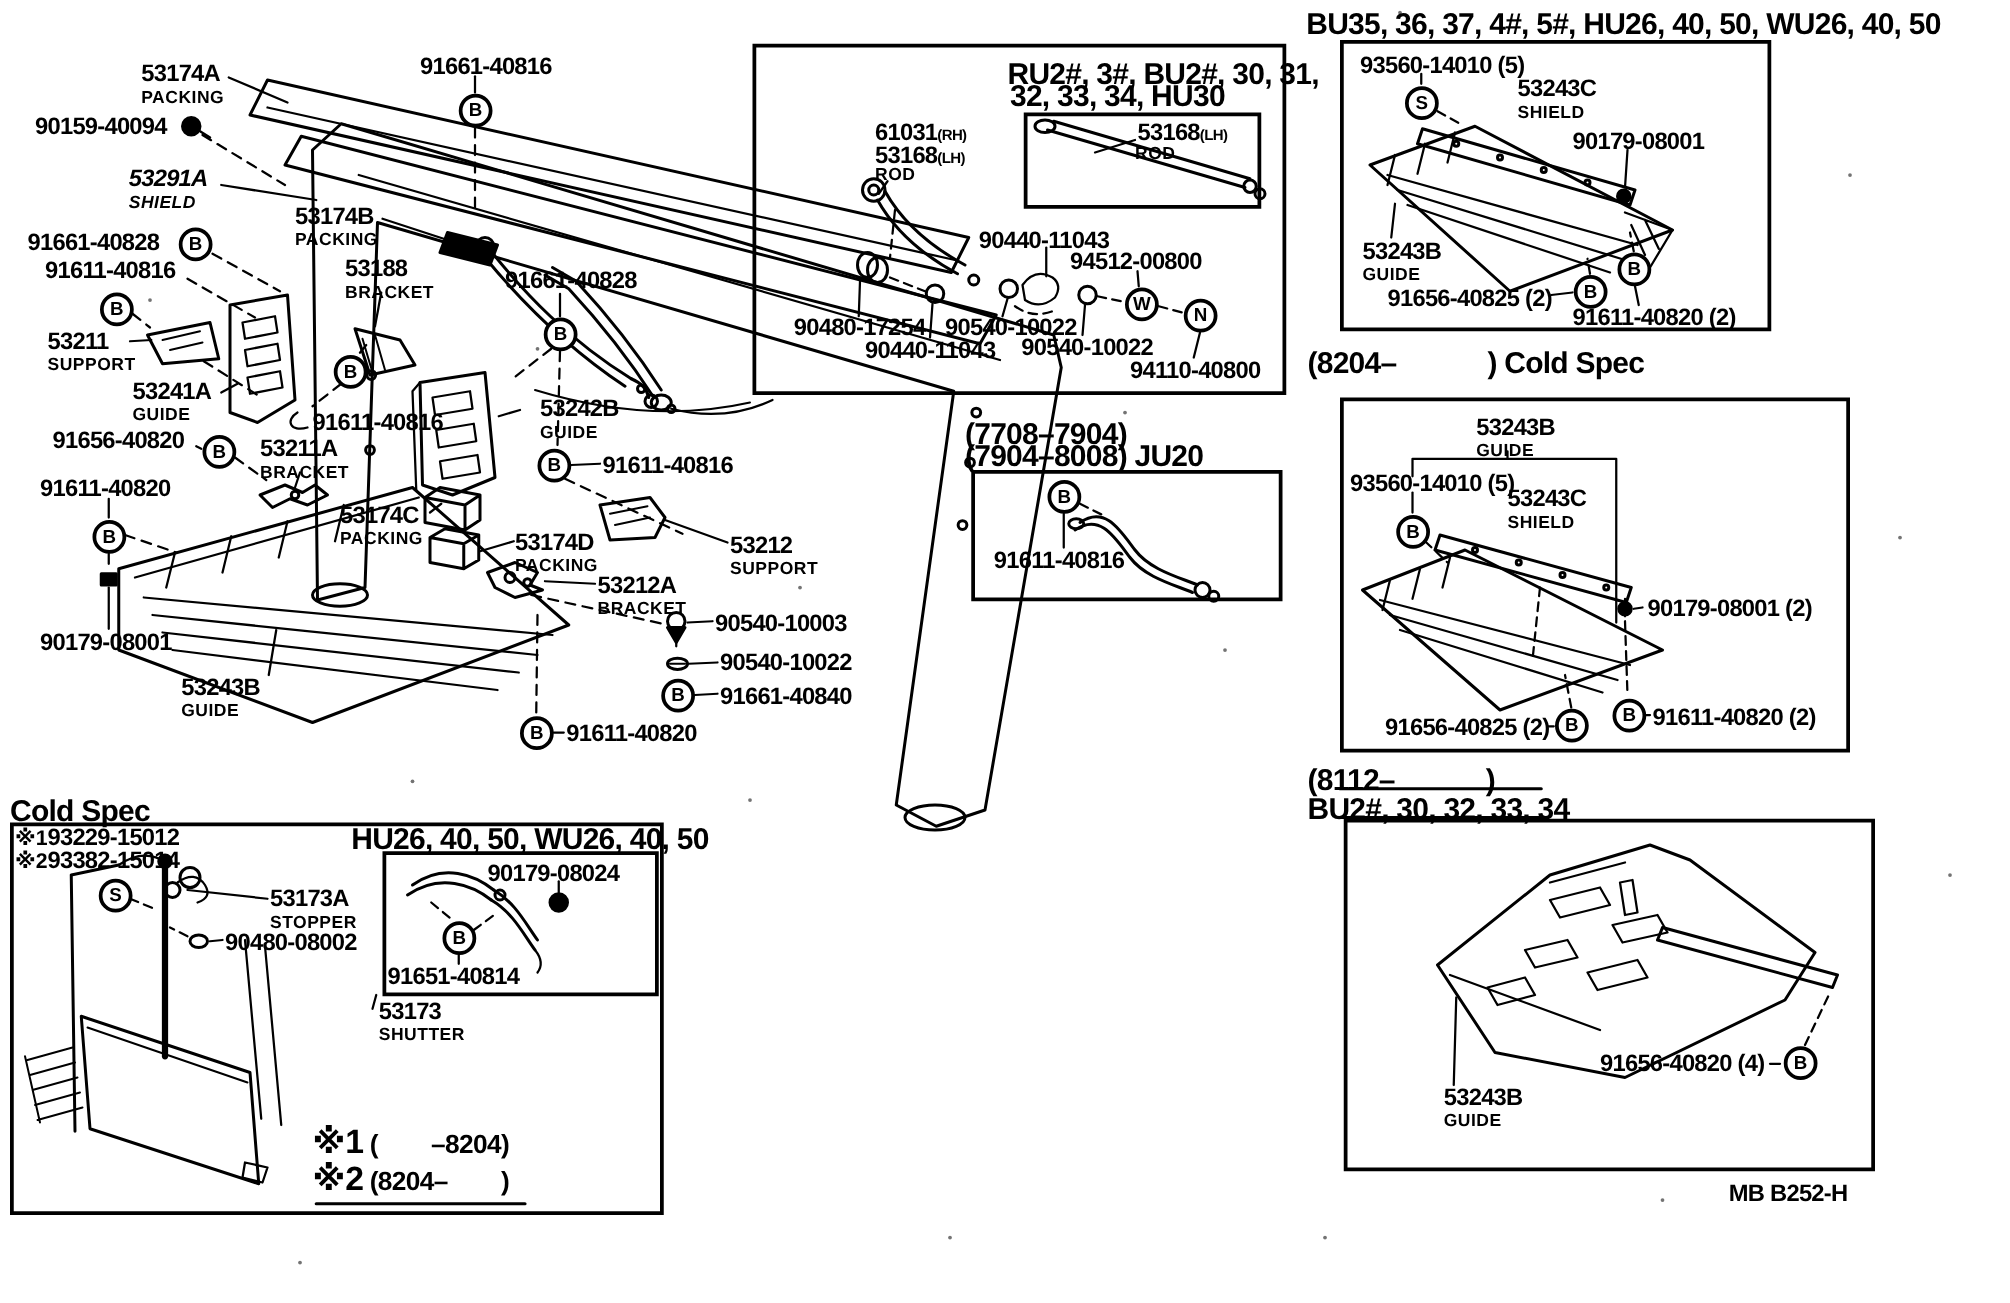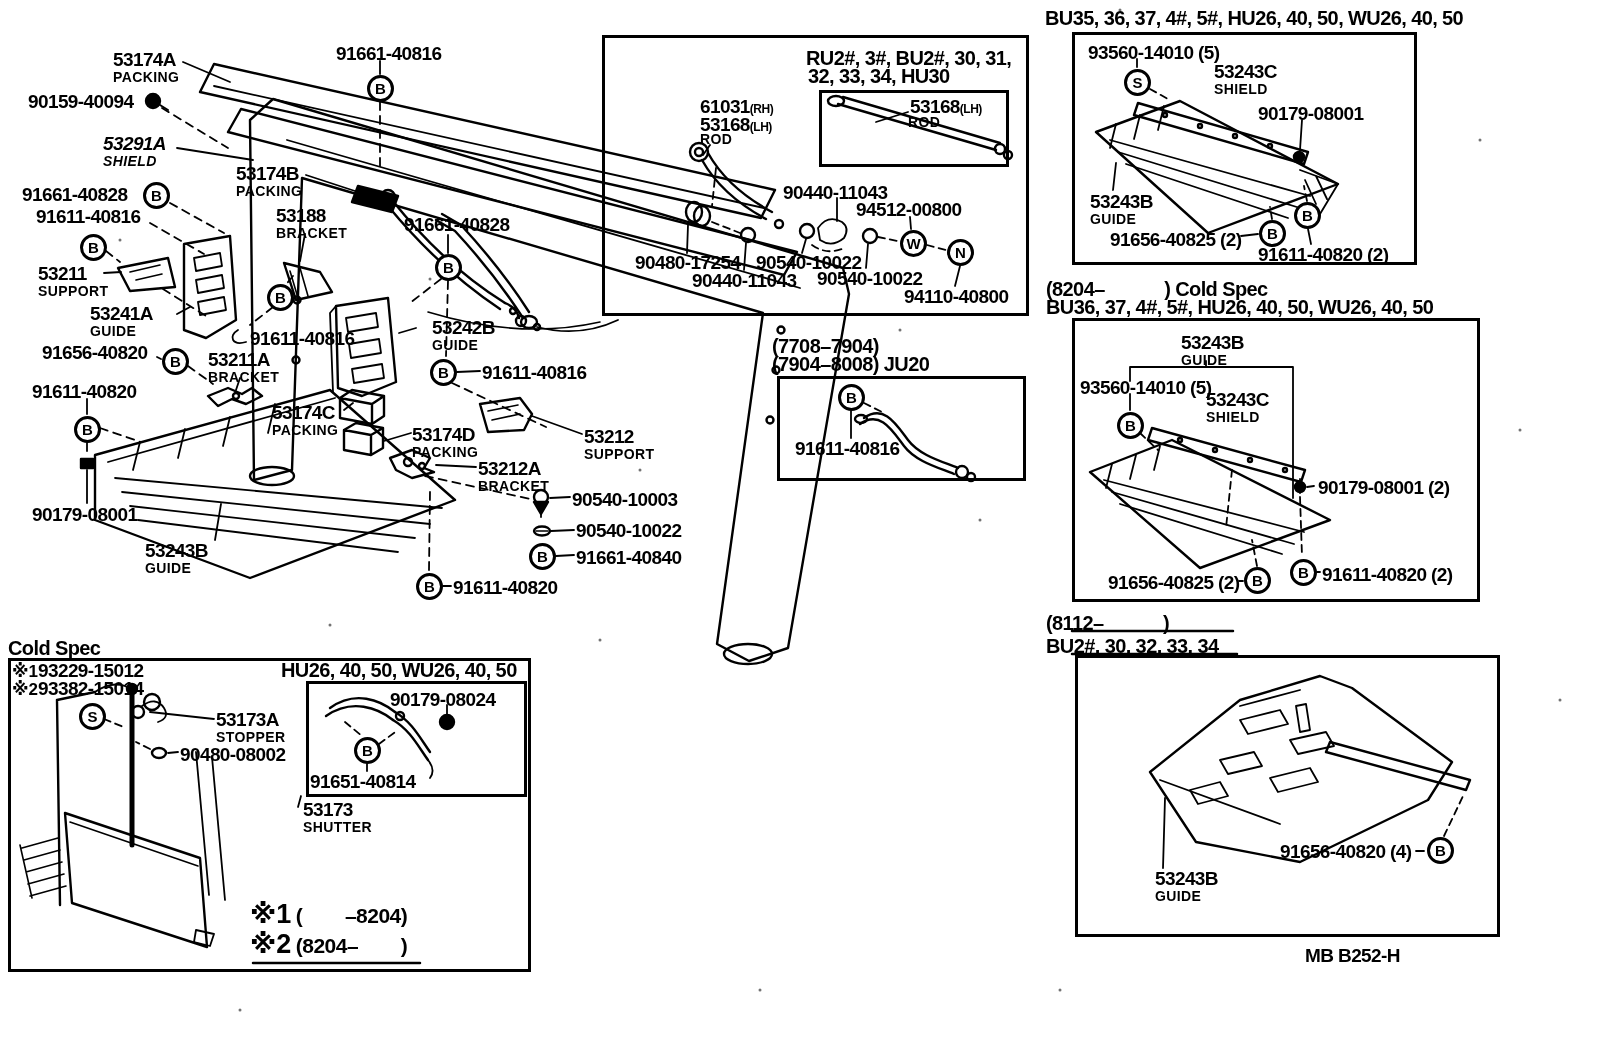--- a/index.html
+++ b/index.html
@@ -3,21 +3,21 @@
 <meta charset="utf-8">
 <style>
   html,body{margin:0;padding:0;background:#e8e8e8;}
   #stage{position:relative;width:1608px;height:1042px;background:#ffffff;overflow:hidden;
          font-family:"Liberation Sans","DejaVu Sans",sans-serif;color:#000;}
   svg.underlay{position:absolute;left:0;top:0;width:1608px;height:1042px;}
   .pl{position:absolute;font-weight:bold;line-height:1.0;white-space:nowrap;}
   .pl .num{font-size:19px;letter-spacing:-0.6px;}
   .pl .sfx{font-size:12px;letter-spacing:-0.5px;}
   .pl .sub{display:block;font-size:14px;letter-spacing:0.4px;margin-top:1px;}
-  .hdr{position:absolute;font-weight:bold;font-size:20px;letter-spacing:-0.6px;white-space:pre;line-height:1.0;}
+  .hdr{position:absolute;font-weight:bold;font-size:24px;letter-spacing:-0.6px;white-space:pre;line-height:1.0;}
   .badge{position:absolute;width:27px;height:27px;border:3.5px solid #000;border-radius:50%;
          box-sizing:border-box;display:flex;align-items:center;justify-content:center;
          font-weight:bold;font-size:15px;background:#fff;z-index:5;}
   .frame{position:absolute;border:3px solid #000;box-sizing:border-box;}
   .legend-row{position:absolute;font-weight:bold;white-space:pre;}
   .legend-row .sym{font-size:27px;}
   .legend-row .rng{font-size:21px;letter-spacing:-0.5px;}
   .note-row .sym{font-size:17px;}
 </style>
 </head>
@@ -313,21 +313,21 @@
 
   <div class="pl" style="left:113px;top:50px;"><span class="num">53174A</span><span class="sub">PACKING</span></div>
   <div class="pl" style="left:28px;top:92px;"><span class="num">90159-40094</span></div>
   <div class="pl" style="left:103px;top:134px;font-style:italic;"><span class="num">53291A</span><span class="sub">SHIELD</span></div>
   <div class="pl" style="left:336px;top:44px;"><span class="num">91661-40816</span></div>
   <div class="pl" style="left:22px;top:185px;"><span class="num">91661-40828</span></div>
   <div class="pl" style="left:36px;top:207px;"><span class="num">91611-40816</span></div>
   <div class="pl" style="left:236px;top:164px;"><span class="num">53174B</span><span class="sub">PACKING</span></div>
   <div class="pl" style="left:276px;top:206px;"><span class="num">53188</span><span class="sub">BRACKET</span></div>
   <div class="pl" style="left:38px;top:264px;"><span class="num">53211</span><span class="sub">SUPPORT</span></div>
-  <div class="pl" style="left:90px;top:304px;"><span class="num">53241A</span><span class="sub">GUIDE</span></div>
+  <div class="pl" style="left:106px;top:304px;"><span class="num">53241A</span><span class="sub">GUIDE</span></div>
   <div class="pl" style="left:404px;top:215px;"><span class="num">91661-40828</span></div>
   <div class="pl" style="left:250px;top:329px;"><span class="num">91611-40816</span></div>
   <div class="pl" style="left:42px;top:343px;"><span class="num">91656-40820</span></div>
   <div class="pl" style="left:208px;top:350px;"><span class="num">53211A</span><span class="sub">BRACKET</span></div>
   <div class="pl" style="left:32px;top:382px;"><span class="num">91611-40820</span></div>
   <div class="pl" style="left:272px;top:403px;"><span class="num">53174C</span><span class="sub">PACKING</span></div>
   <div class="pl" style="left:32px;top:505px;"><span class="num">90179-08001</span></div>
   <div class="pl" style="left:145px;top:541px;"><span class="num">53243B</span><span class="sub">GUIDE</span></div>
   <div class="pl" style="left:432px;top:318px;"><span class="num">53242B</span><span class="sub">GUIDE</span></div>
   <div class="pl" style="left:482px;top:363px;"><span class="num">91611-40816</span></div>
@@ -431,21 +431,20 @@
       <span>S</span>
     </div>
   <div class="badge" style="left:1294px;top:202px;">
       <span>B</span>
     </div>
   <div class="badge" style="left:1259px;top:220px;">
       <span>B</span>
     </div>
 
   <div class="hdr" style="left:1046px;top:279px;">(8204–            ) Cold Spec</div>
-  <div class="hdr" style="left:1046px;top:297px;">BU36, 37, 4#, 5#, HU26, 40, 50, WU26, 40, 50</div>
   <div class="pl" style="left:1181px;top:333px;"><span class="num">53243B</span><span class="sub">GUIDE</span></div>
   <div class="pl" style="left:1080px;top:378px;"><span class="num">93560-14010 (5)</span></div>
   <div class="pl" style="left:1206px;top:390px;"><span class="num">53243C</span><span class="sub">SHIELD</span></div>
   <div class="pl" style="left:1318px;top:478px;"><span class="num">90179-08001 (2)</span></div>
   <div class="pl" style="left:1108px;top:573px;"><span class="num">91656-40825 (2)</span></div>
   <div class="pl" style="left:1322px;top:565px;"><span class="num">91611-40820 (2)</span></div>
   <div class="badge" style="left:1117px;top:412px;">
       <span>B</span>
     </div>
   <div class="badge" style="left:1290px;top:559px;">
@@ -456,15 +455,15 @@
     </div>
 
   <div class="hdr" style="left:1046px;top:613px;">(8112–            )</div>
   <div class="hdr" style="left:1046px;top:636px;">BU2#, 30, 32, 33, 34</div>
   <div class="pl" style="left:1280px;top:842px;"><span class="num">91656-40820 (4)</span></div>
   <div class="pl" style="left:1155px;top:869px;"><span class="num">53243B</span><span class="sub">GUIDE</span></div>
   <div class="badge" style="left:1427px;top:837px;">
       <span>B</span>
     </div>
 
-  <div class="pl" style="left:1305px;top:946px;"><span class="num">MB B252-H</span></div>
+  <div class="pl" style="left:1383px;top:946px;"><span class="num">MB B252-H</span></div>
 
 </div>
 
 </body></html>

